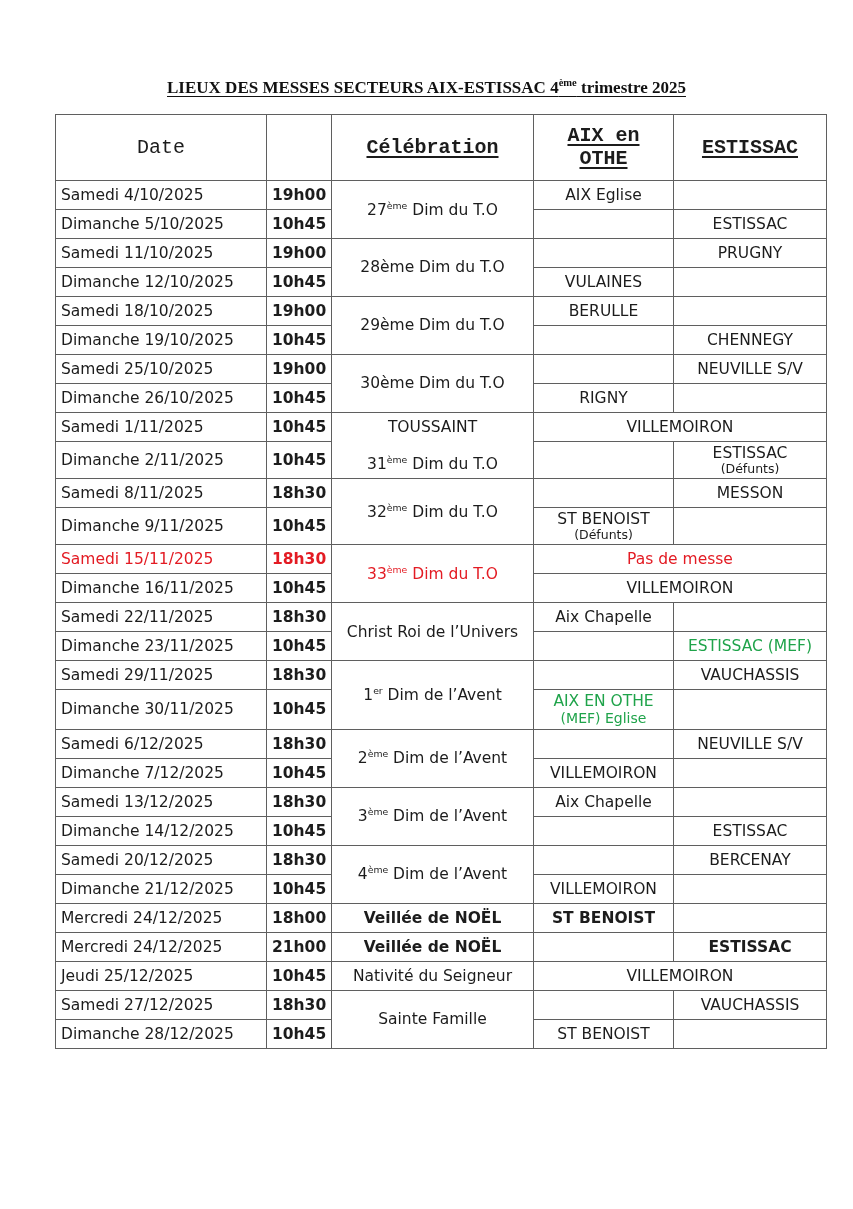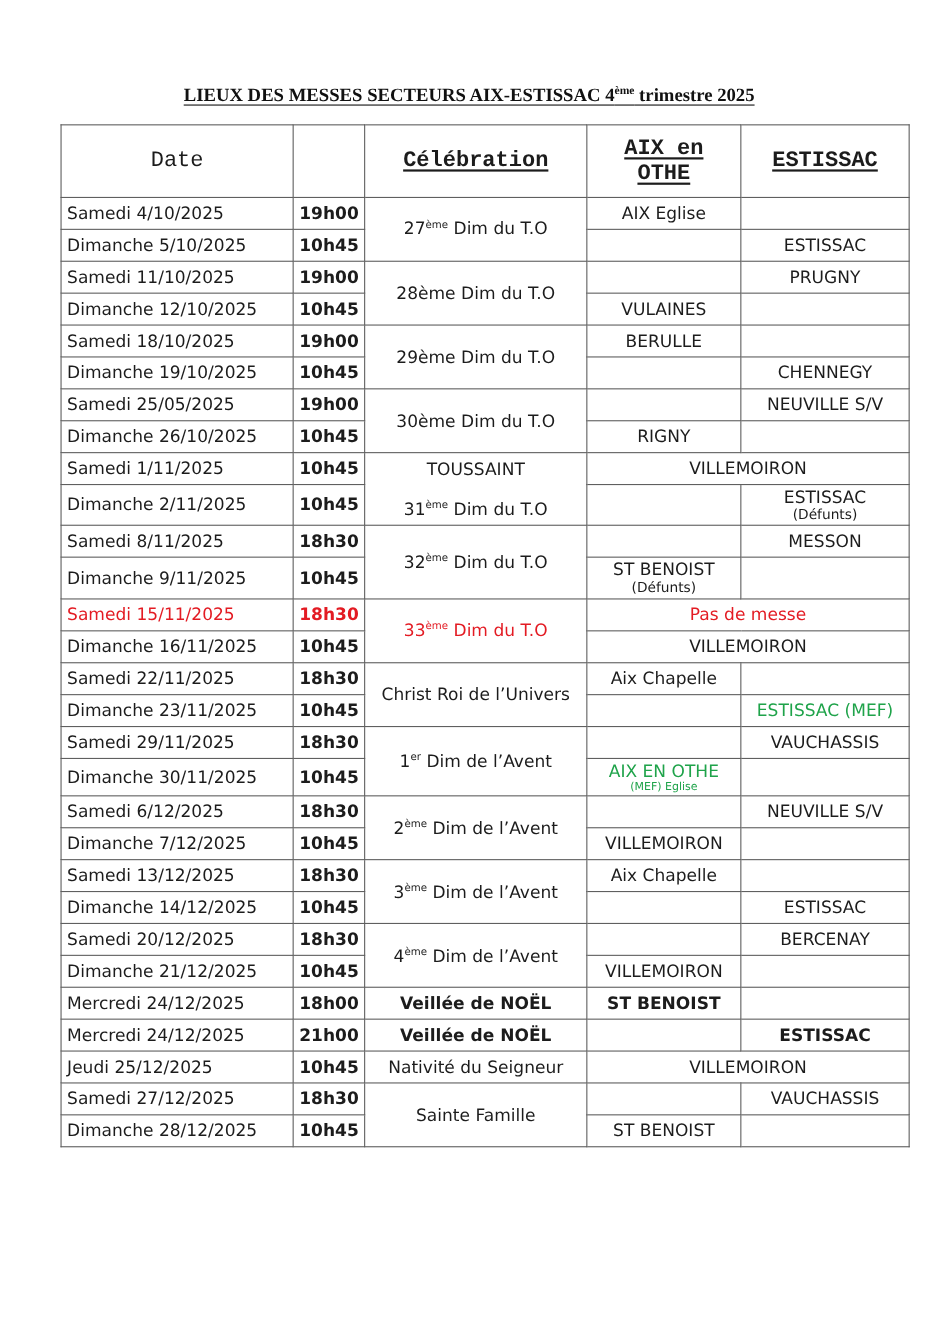--- a/index.html
+++ b/index.html
@@ -21,21 +21,21 @@
   .header-row td{font-size:20px;font-family:Liberation Mono, monospace;}
   .hdr-date{text-align:center;vertical-align:top;padding-top:14px;font-size:17.5px;}
   .hdr-lbl{font-weight:bold;text-decoration:underline;text-underline-offset:3px;text-align:center;}
 
   .date-cell{text-align:left;padding-left:10px;font-size:16.5px;white-space:nowrap;}
   .time-cell{text-align:center;font-weight:bold;font-size:15px;}
   .cel-cell{text-align:center;}
   .cel-top{vertical-align:top;padding-top:4px;}
   .loc-cell{text-align:center;}
   .sub-line{display:block;font-size:12.5px;line-height:1.15;}
-  .sub-line.big{font-size:10px;}
+  .sub-line.big{font-size:14px;}
   .bold{font-weight:bold;}
   .c-red{color:#e31b23;}
   .c-green{color:#1fa34a;font-weight:normal;}
   .mass-table sup{font-size:0.6em;}
 </style>
 </head>
 <body>
 
 <div class="page">
 
@@ -92,21 +92,21 @@
           <td class="loc-cell">BERULLE</td>
           <td class="loc-cell"></td>
         </tr>
         <tr>
           <td class="date-cell">Dimanche 19/10/2025</td>
           <td class="time-cell">10h45</td>
           <td class="loc-cell"></td>
           <td class="loc-cell">CHENNEGY</td>
         </tr>
         <tr>
-          <td class="date-cell">Samedi 25/05/2025</td>
+          <td class="date-cell">Samedi 25/10/2025</td>
           <td class="time-cell">19h00</td>
           <td class="cel-cell cel-top" rowspan="2">30ème Dim du T.O</td>
           <td class="loc-cell"></td>
           <td class="loc-cell">NEUVILLE S/V</td>
         </tr>
         <tr>
           <td class="date-cell">Dimanche 26/10/2025</td>
           <td class="time-cell">10h45</td>
           <td class="loc-cell">RIGNY</td>
           <td class="loc-cell"></td>

